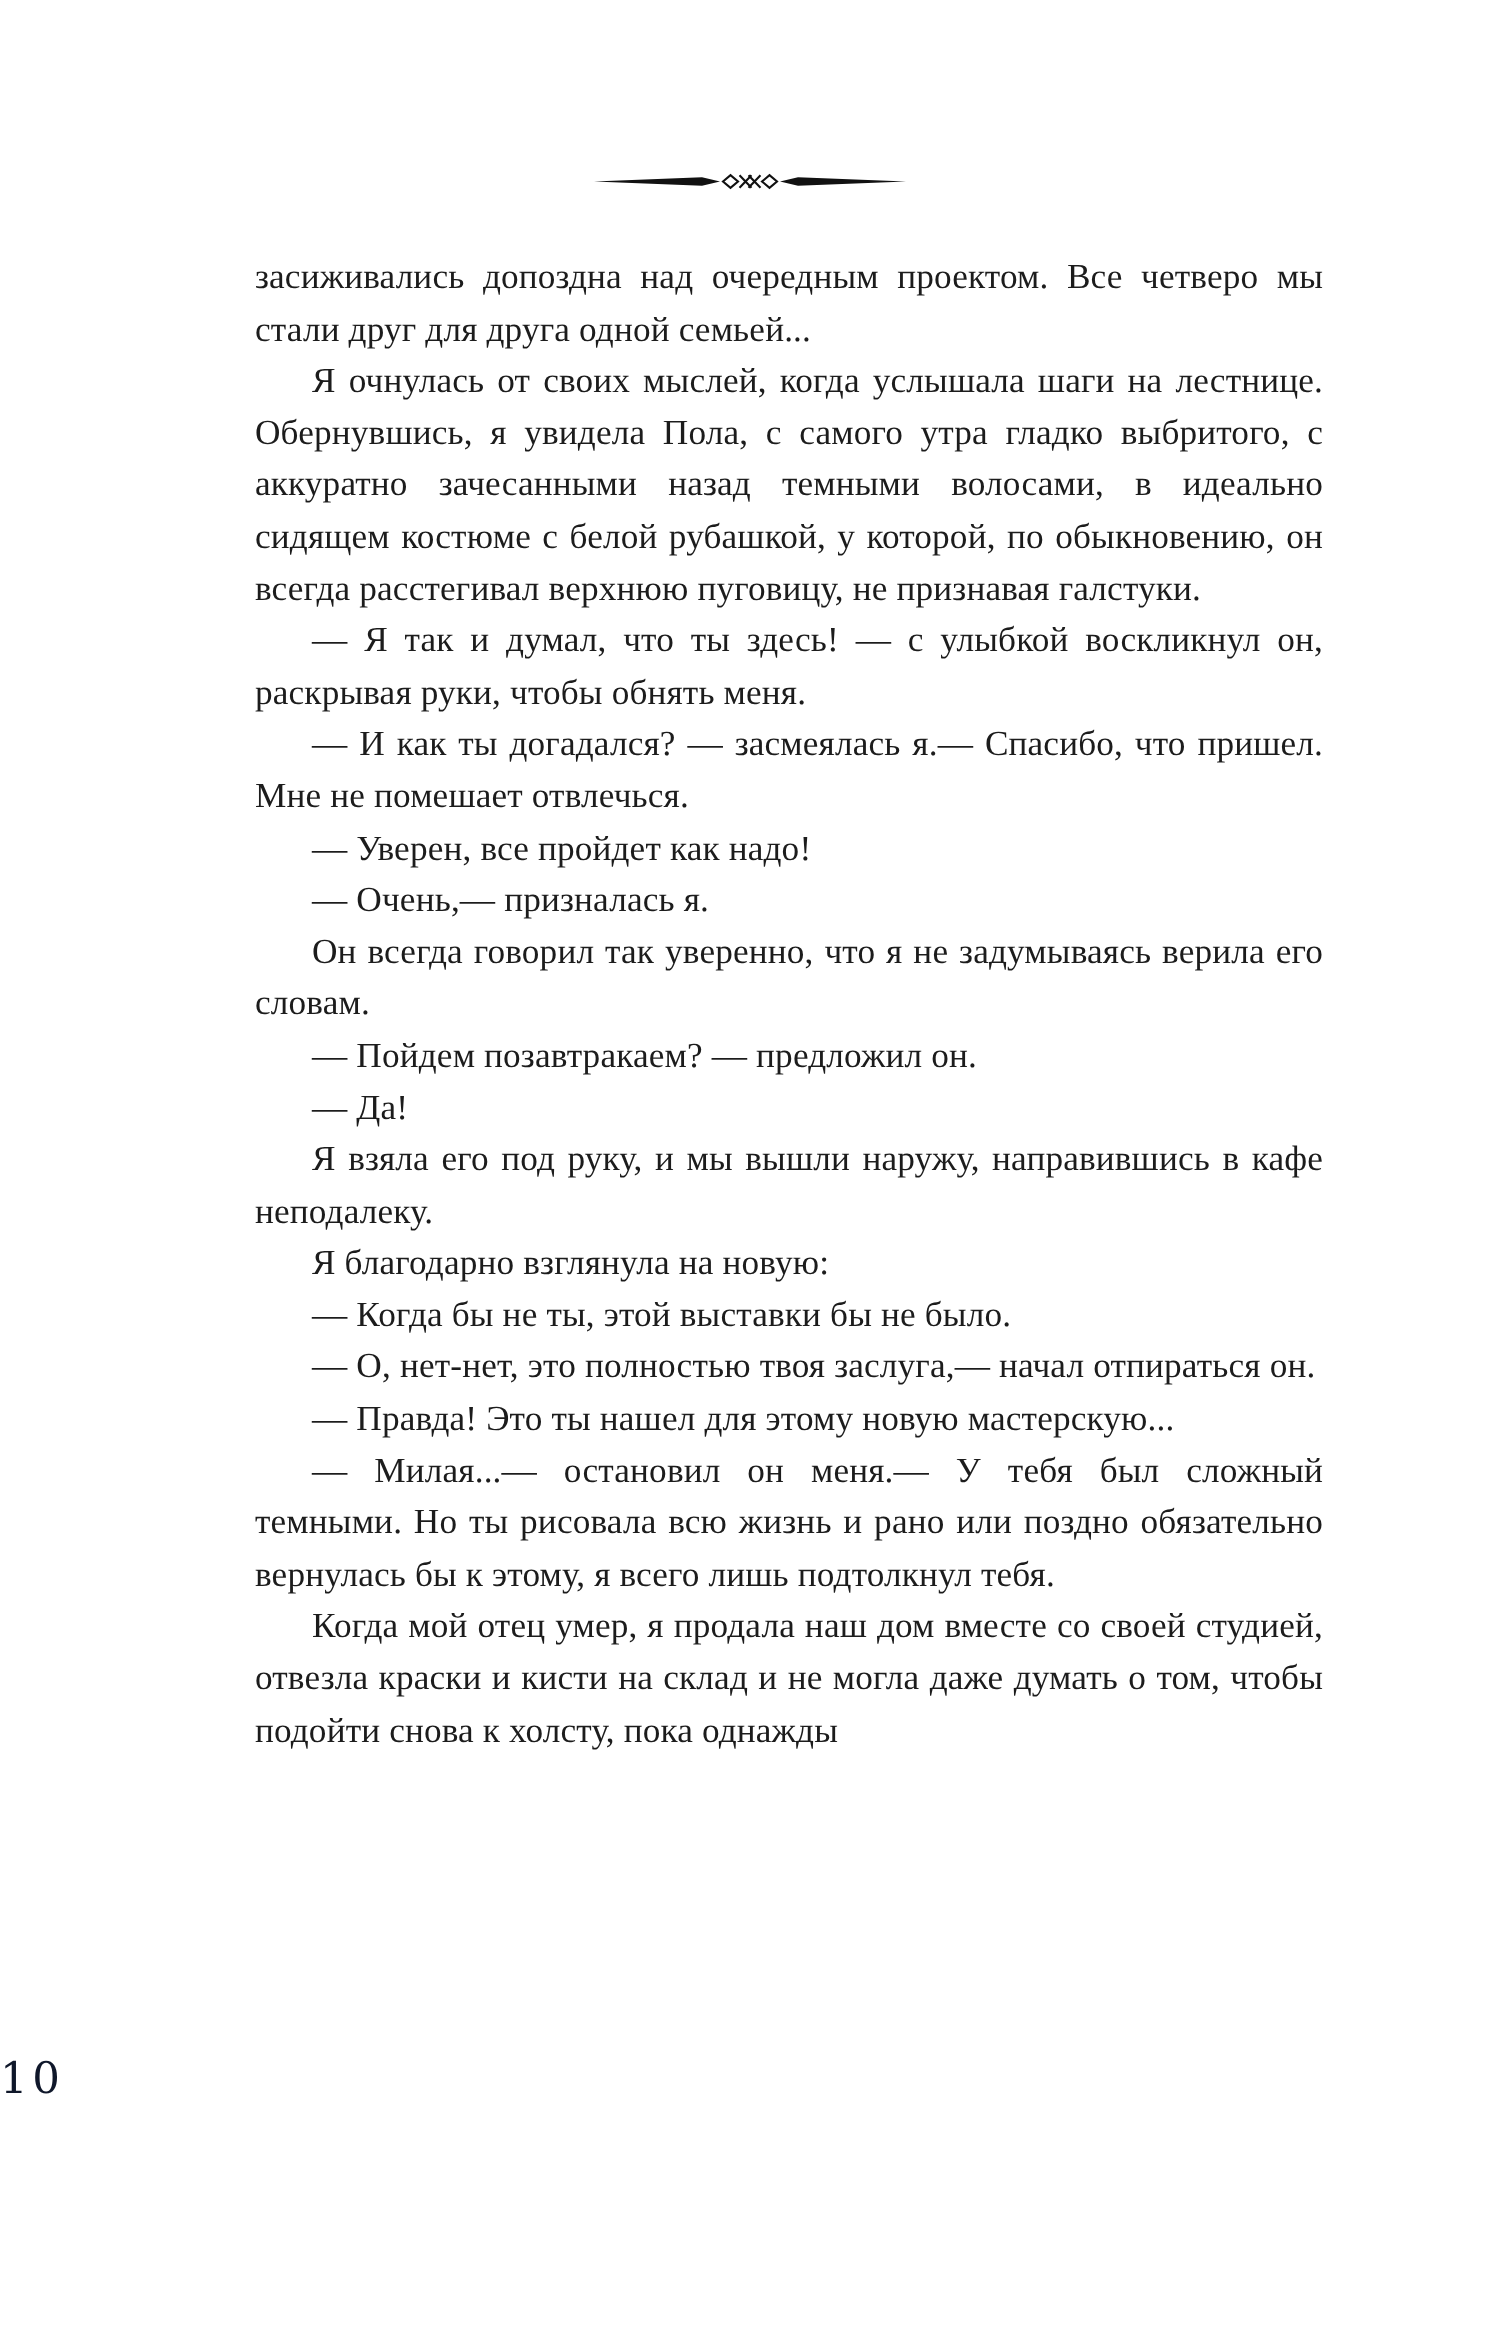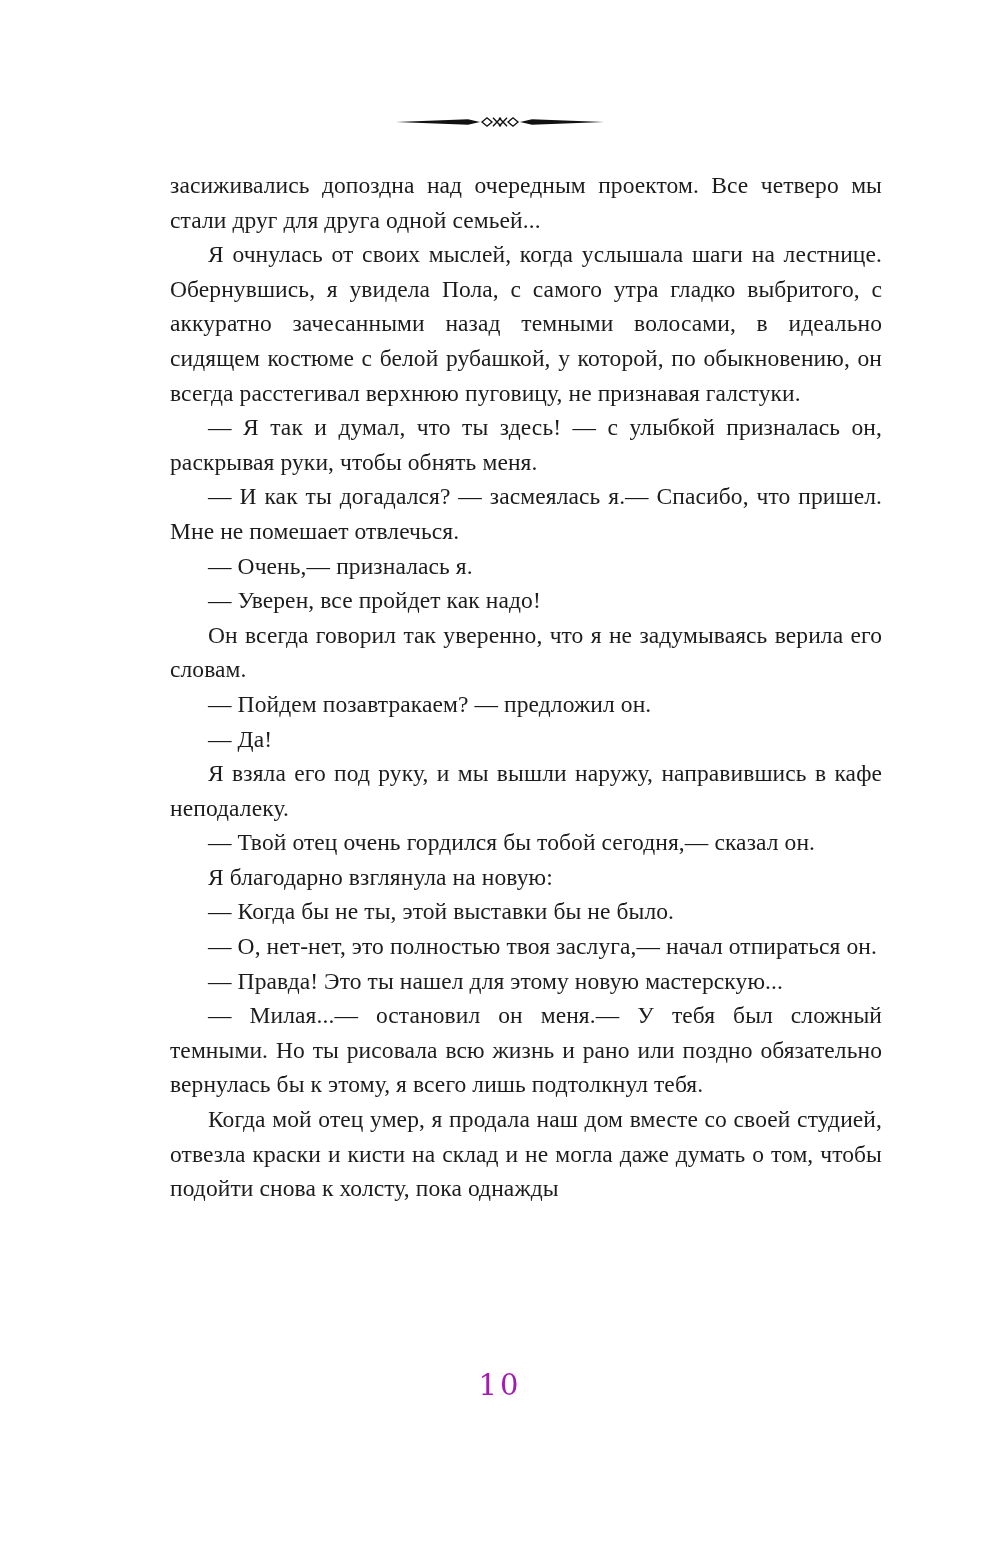--- a/index.html
+++ b/index.html
@@ -44,25 +44,24 @@
     padding: 0;
   }
   .text-block p.indent {
     text-indent: 38px;
   }
   .page-number {
     position: absolute;
     top: 1368px;
     left: 0;
     width: 100%;
-    text-align: center;
     font-family: "DejaVu Serif", serif;
     font-size: 29px;
     font-weight: 400;
-    color: #a21caf;
+    color: #0f172a;
     letter-spacing: 3px;
   }
 </style>
 </head>
 <body>
 
 <div class="page">
 
   <div class="ornament-wrap">
     <svg width="220" height="16" viewBox="0 0 220 16" aria-hidden="true">
@@ -76,29 +75,28 @@
       <path d="M103,3.8 L111,12.2 M103,12.2 L111,3.8 M109,3.8 L117,12.2 M109,12.2 L117,3.8" stroke="#111" stroke-width="1.4" fill="none"></path>
 
       <path d="M118,8 l5,-4.2 5,4.2 -5,4.2 z" fill="none" stroke="#111" stroke-width="1.4"></path>
     </svg>
   </div>
 
   <div class="text-block">
 
   <p class="no-indent">засиживались допоздна над очередным проектом. Все четверо мы стали друг для друга одной семьей...</p>
       <p class="indent">Я очнулась от своих мыслей, когда услышала шаги на лестнице. Обернувшись, я увидела Пола, с самого утра гладко выбритого, с аккуратно зачесанными назад темными волосами, в идеально сидящем костюме с белой рубашкой, у которой, по обыкновению, он всегда расстегивал верхнюю пуговицу, не признавая галстуки.</p>
-      <p class="indent">— Я так и думал, что ты здесь! — с улыбкой призналась он, раскрывая руки, чтобы обнять меня.</p>
+      <p class="indent">— Я так и думал, что ты здесь! — с улыбкой воскликнул он, раскрывая руки, чтобы обнять меня.</p>
       <p class="indent">— И как ты догадался? — засмеялась я.— Спасибо, что пришел. Мне не помешает отвлечься.</p>
+      <p class="indent">— Уверен, все пройдет как надо!</p>
       <p class="indent">— Очень,— призналась я.</p>
-      <p class="indent">— Уверен, все пройдет как надо!</p>
       <p class="indent">Он всегда говорил так уверенно, что я не задумываясь верила его словам.</p>
       <p class="indent">— Пойдем позавтракаем? — предложил он.</p>
       <p class="indent">— Да!</p>
       <p class="indent">Я взяла его под руку, и мы вышли наружу, направившись в кафе неподалеку.</p>
-      <p class="indent">— Твой отец очень гордился бы тобой сегодня,— сказал он.</p>
       <p class="indent">Я благодарно взглянула на новую:</p>
       <p class="indent">— Когда бы не ты, этой выставки бы не было.</p>
       <p class="indent">— О, нет-нет, это полностью твоя заслуга,— начал отпираться он.</p>
       <p class="indent">— Правда! Это ты нашел для этому новую мастерскую...</p>
       <p class="indent">— Милая...— остановил он меня.— У тебя был сложный темными. Но ты рисовала всю жизнь и рано или поздно обязательно вернулась бы к этому, я всего лишь подтолкнул тебя.</p>
       <p class="indent">Когда мой отец умер, я продала наш дом вместе со своей студией, отвезла краски и кисти на склад и не могла даже думать о том, чтобы подойти снова к холсту, пока однажды</p>
     </div>
 
   <div class="page-number">10</div>
 

